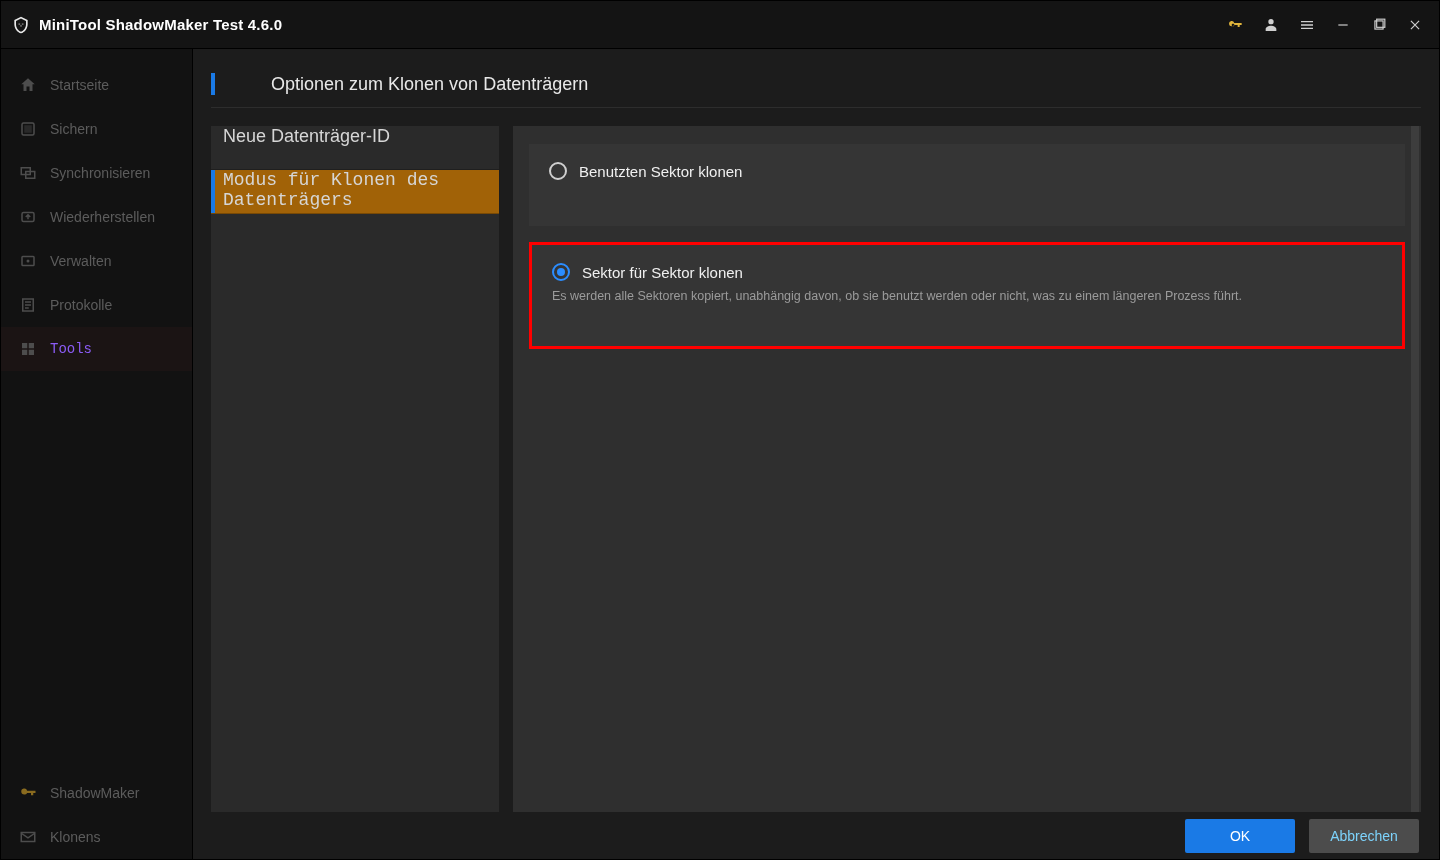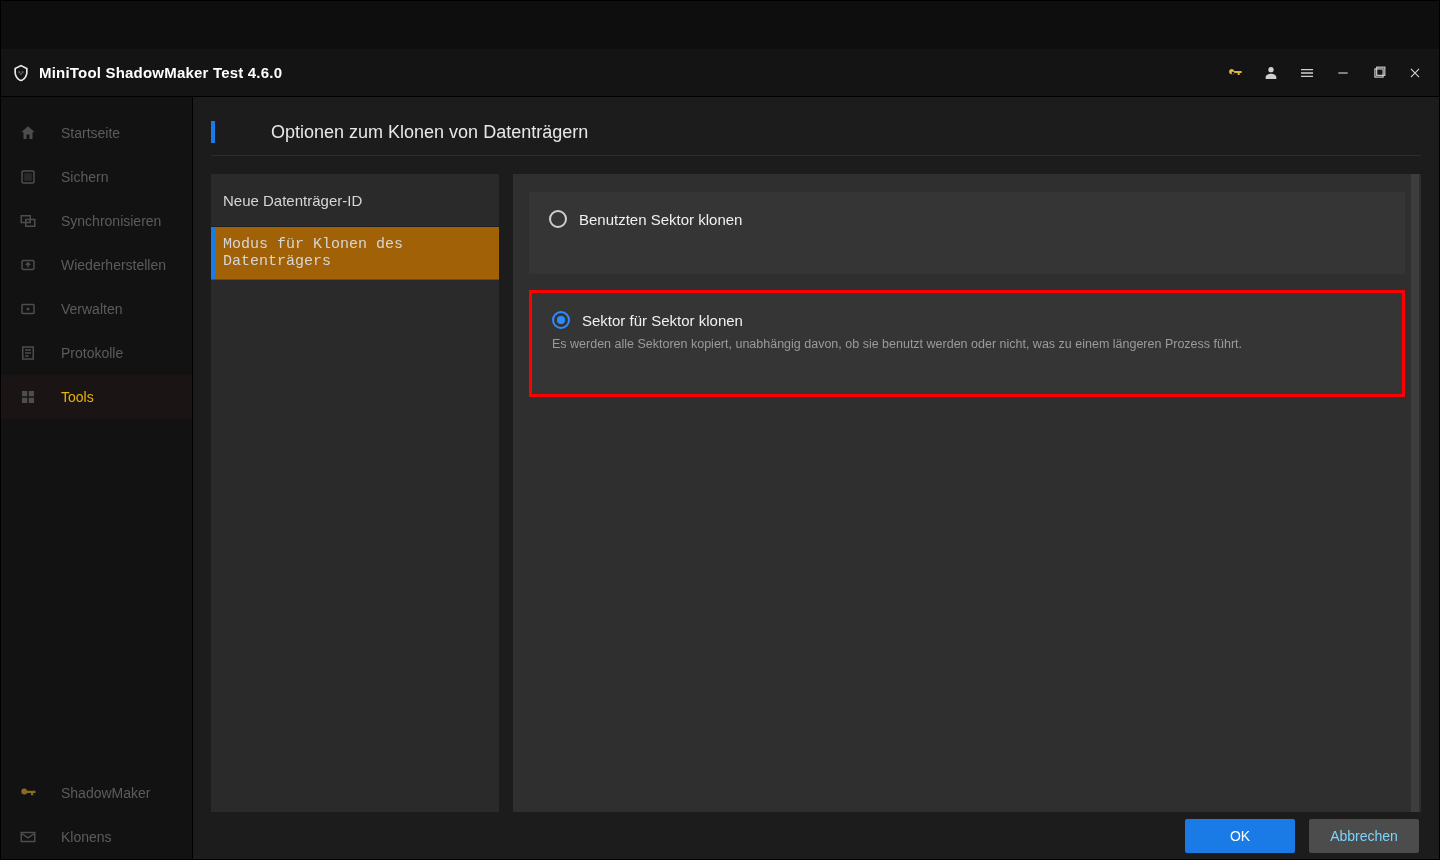--- a/index.html
+++ b/index.html
@@ -29,45 +29,44 @@
   }
   .app{display:flex;flex-direction:column;width:100%;height:100%;border:1px solid #000;}
 
   
   .titlebar{
     height:48px;
     background:#141414;
     display:flex;align-items:center;
     padding:0 10px 0 10px;
     border-bottom:1px solid #000;
-    margin-top:48px;
   }
   .titlebar .logo-icon{margin-right:8px;display:flex;align-items:center;}
   .titlebar .title-text{font-size:15px;font-weight:600;color:#fff;letter-spacing:.2px;}
   .titlebar-right{margin-left:auto;display:flex;align-items:center;gap:20px;padding-right:6px;}
   .tb-icon{width:16px;height:16px;display:flex;align-items:center;justify-content:center;color:#cfcfcf;cursor:pointer;}
   .tb-icon.key{color:var(--key-yellow);}  
 
   
   .body{flex:1;display:flex;min-height:0;}
   .sidebar{
     width:192px;
     background:#121212;
     border-right:1px solid #000;
     display:flex;flex-direction:column;
     padding-top:14px;
   }
   .side-item{
     display:flex;align-items:center;height:44px;
-    padding:0 18px;gap:24px;
+    padding:0 18px;gap:13px;
     color:var(--text-muted);
     font-size:14px;cursor:pointer;
   }
   .side-item .s-icon{width:18px;height:18px;display:flex;align-items:center;justify-content:center;}
-  .side-item.active{background:#1b1414;color:#eab308;}
+  .side-item.active{background:#1b1414;color:#8b5cf6;font-family:Liberation Mono, monospace;}
   .side-spacer{flex:1;}
   .side-bottom .side-item{color:var(--text-muted);}  
 
   
   .main{flex:1;display:flex;flex-direction:column;min-width:0;background:var(--bg-panel);}  
   .page-header{
     padding:24px 0 12px 0;margin:0 18px;
     border-bottom:1px solid #2d2d2d;
     display:flex;align-items:center;gap:12px;
   }
@@ -75,22 +74,22 @@
   .page-header .page-title{font-size:18px;color:#e8e8e8;margin-left:44px;}
 
   .content{flex:1;display:flex;gap:14px;padding:18px 18px 0 18px;min-height:0;}
 
   
   .subpanel{
     width:288px;background:var(--bg-panel2);
     display:flex;flex-direction:column;
   }
   .sub-item{
-    height:53px;display:flex;align-items:center;
-    padding:0 12px 0 12px;color:#d6d6d6;font-size:15px;
+    height:44px;display:flex;
+    padding:0 12px 0 12px;color:#d6d6d6;font-size:18px;
     border-bottom:1px solid rgba(0,0,0,.25);
     cursor:pointer;
   }
   .sub-item.active{
     background:#a16207;position:relative;font-family:Liberation Mono, monospace;
   }
   .sub-item.active::before{
     content:"";position:absolute;left:0;top:0;bottom:0;width:4px;background:var(--accent);
   }
 

